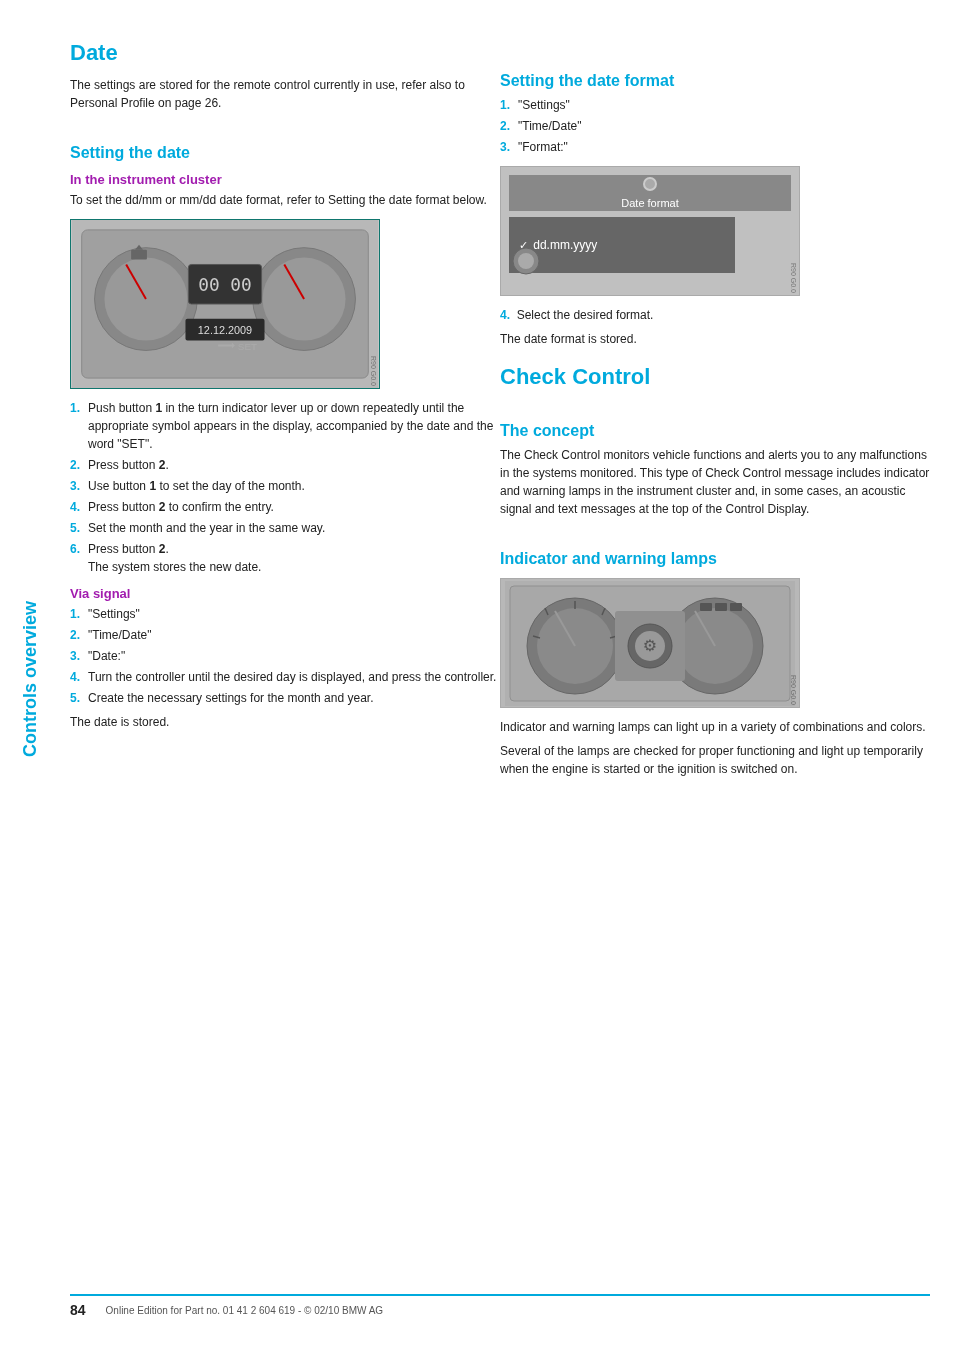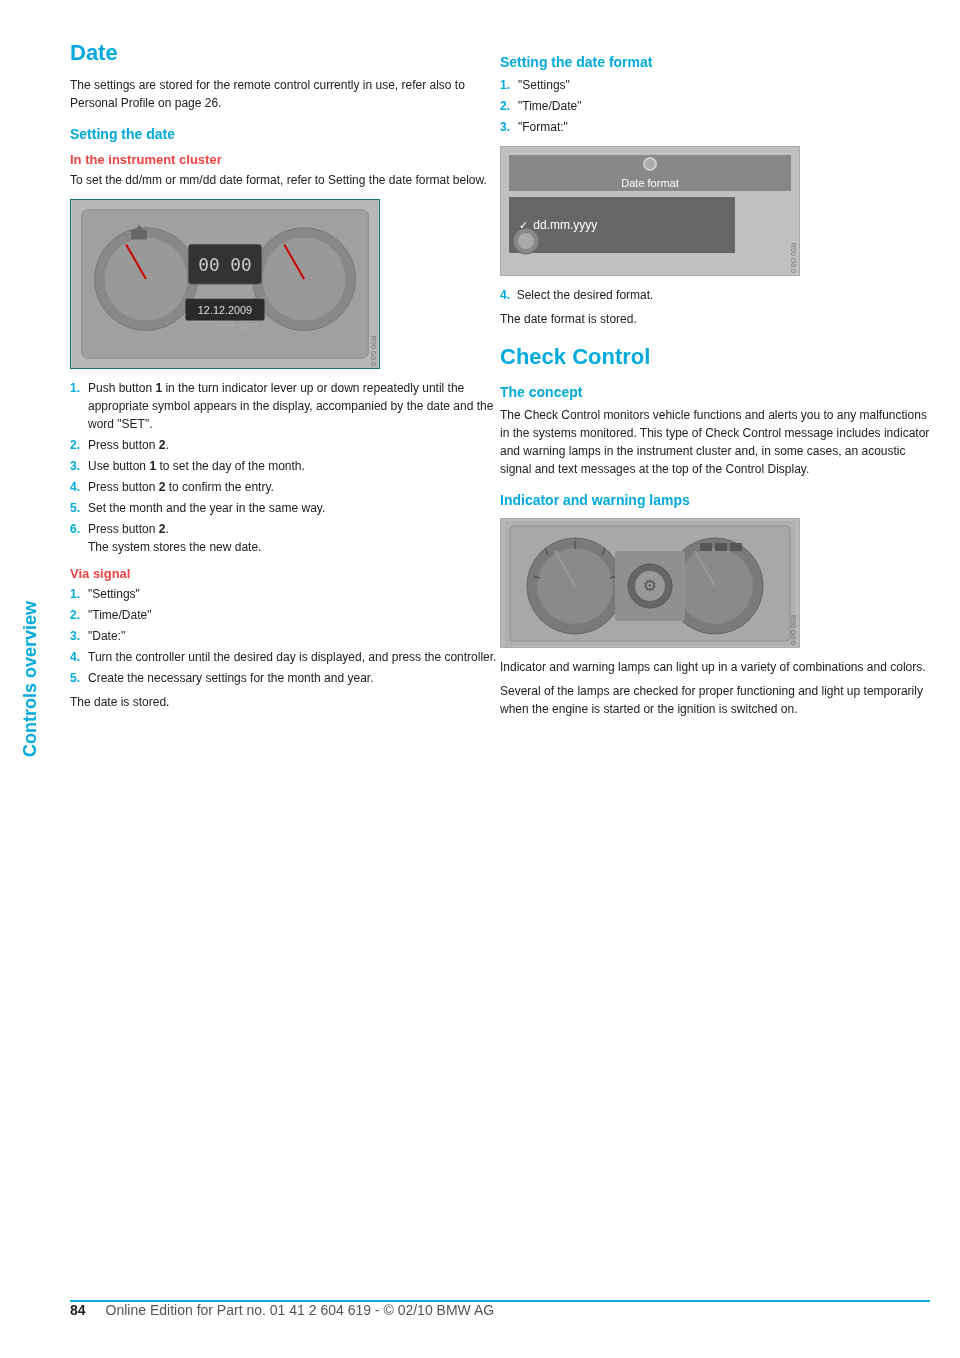--- a/index.html
+++ b/index.html
@@ -58,28 +58,28 @@
 
     h1.section-title {
       color: #00aadd;
       font-size: 22px;
       font-weight: bold;
       margin-bottom: 10px;
     }
 
     h2.section-title {
       color: #00aadd;
-      font-size: 14px;
+      font-size: 16px;
       font-weight: bold;
       margin-bottom: 6px;
-      margin-top: 14px;
+      margin-top: 32px;
     }
 
     h3.subsection-title {
-      color: #ef4444;
+      color: #a21caf;
       font-size: 13px;
       font-weight: bold;
       margin-bottom: 4px;
       margin-top: 10px;
     }
 
     p.body-text {
       font-size: 12px;
       line-height: 1.5;
       color: #222;
@@ -211,35 +211,35 @@
       width: 100%;
       height: 100%;
       display: flex;
       align-items: center;
       justify-content: center;
     }
 
     
     .page-footer {
       border-top: 2px solid #00aadd;
-      padding-top: 0;
+      padding-top: 6px;
       display: flex;
       align-items: center;
       gap: 20px;
       margin-top: 20px;
     }
 
     .page-number {
       font-size: 14px;
       font-weight: bold;
       color: #222;
     }
 
     .footer-text {
-      font-size: 14px;
+      font-size: 10px;
       color: #555;
     }
 
     
     .image-watermark {
       position: absolute;
       right: 2px;
       bottom: 2px;
       font-size: 7px;
       color: rgba(0,0,0,0.4);

